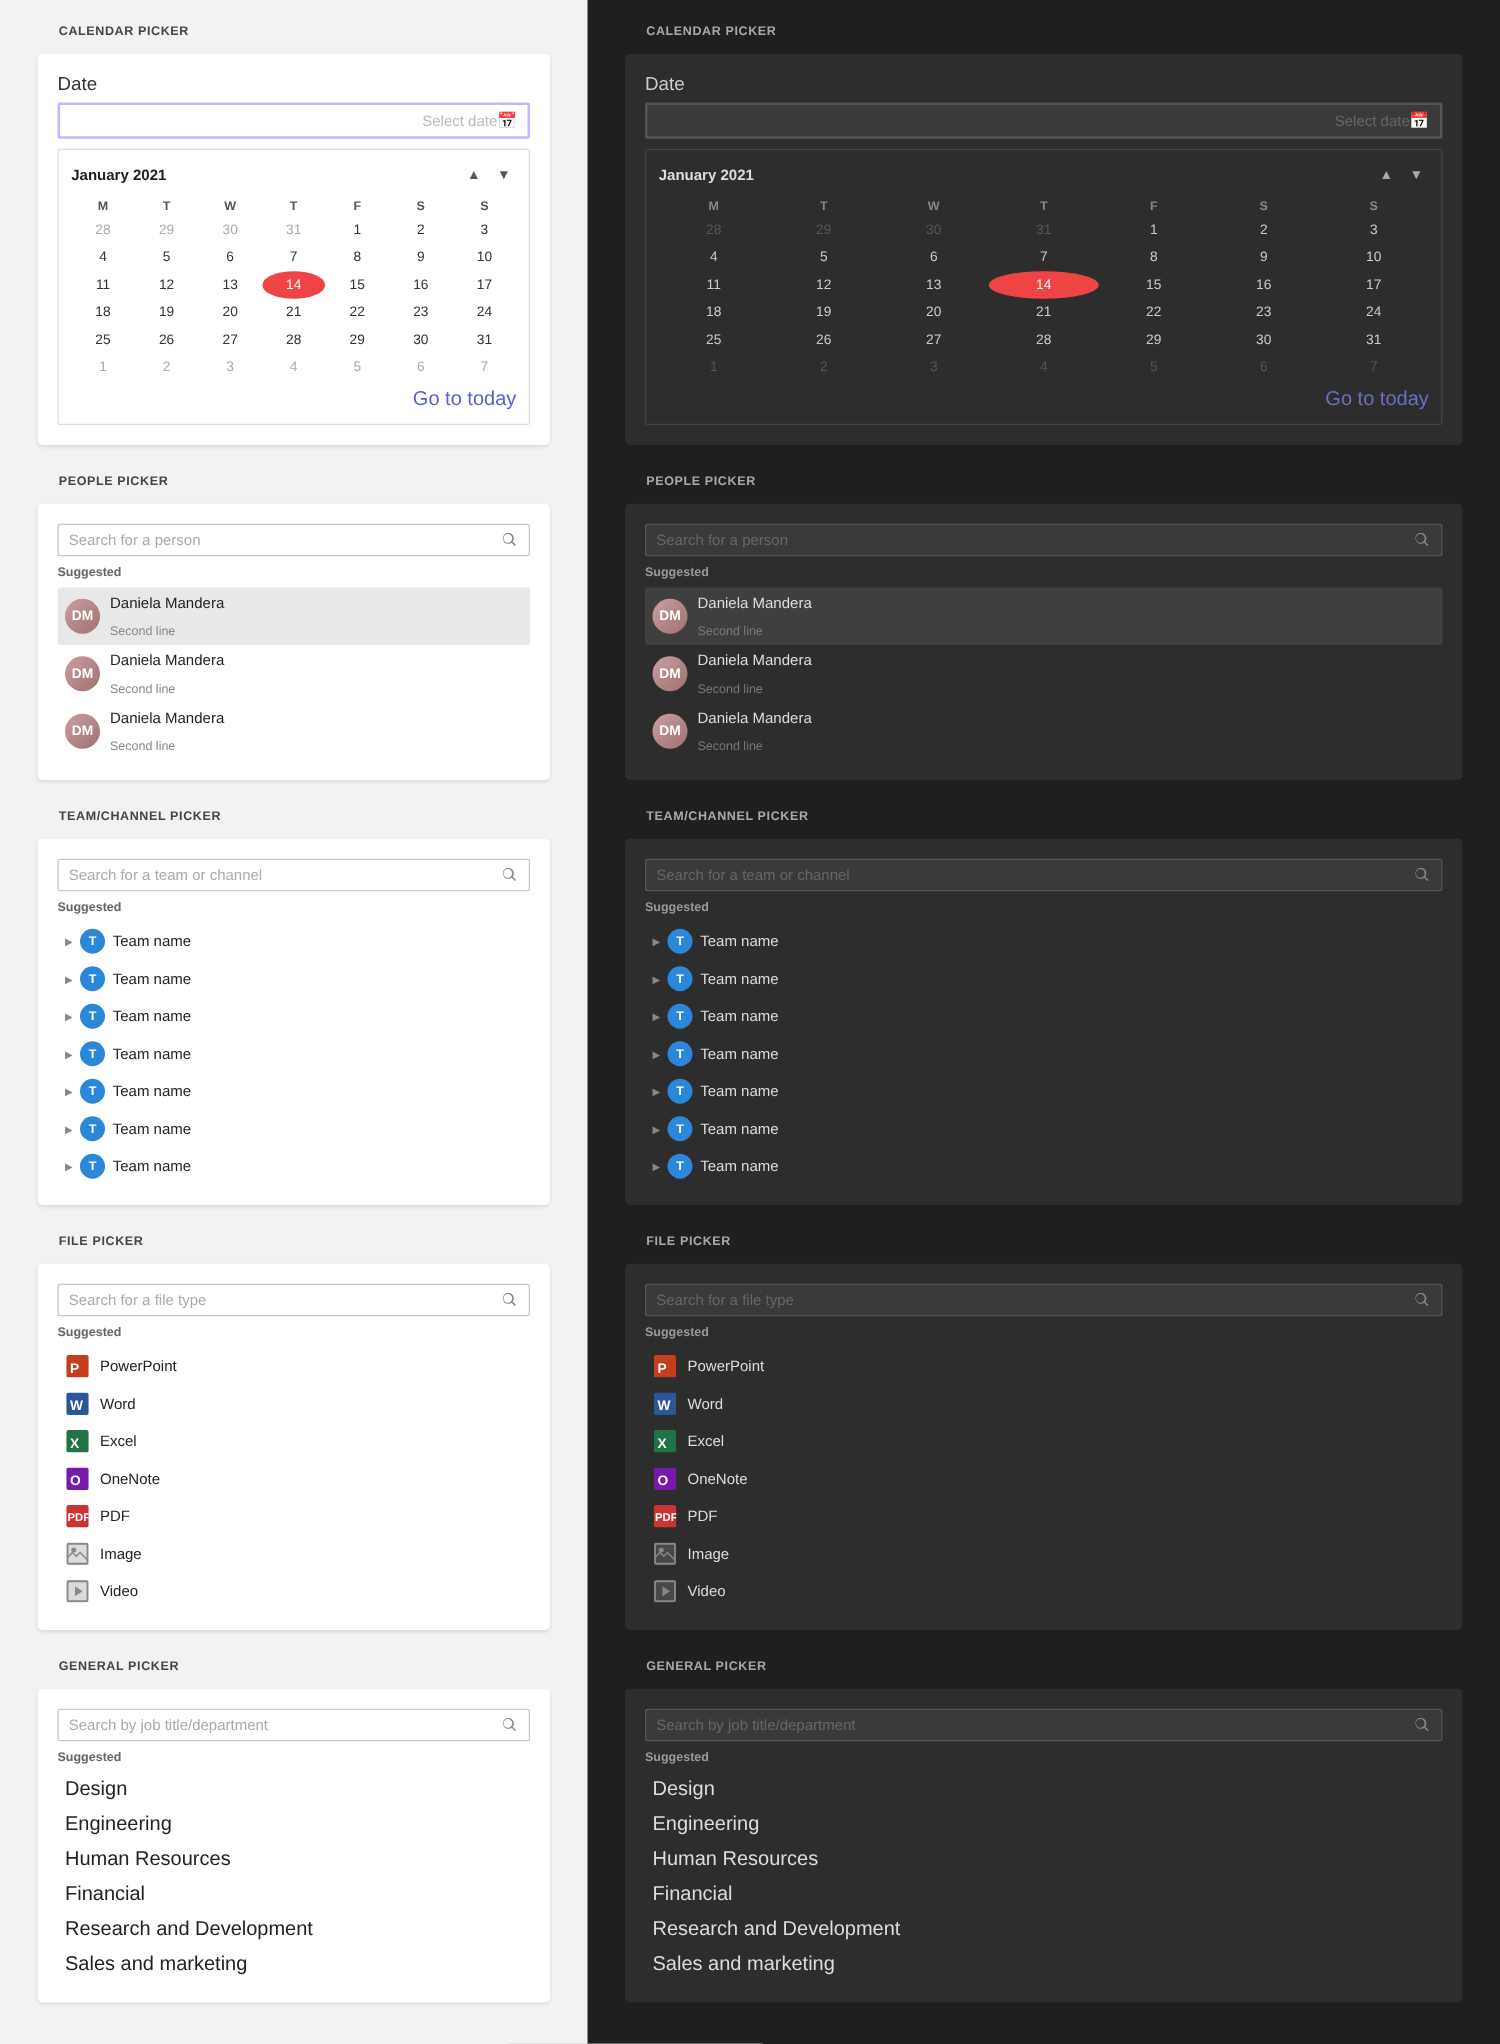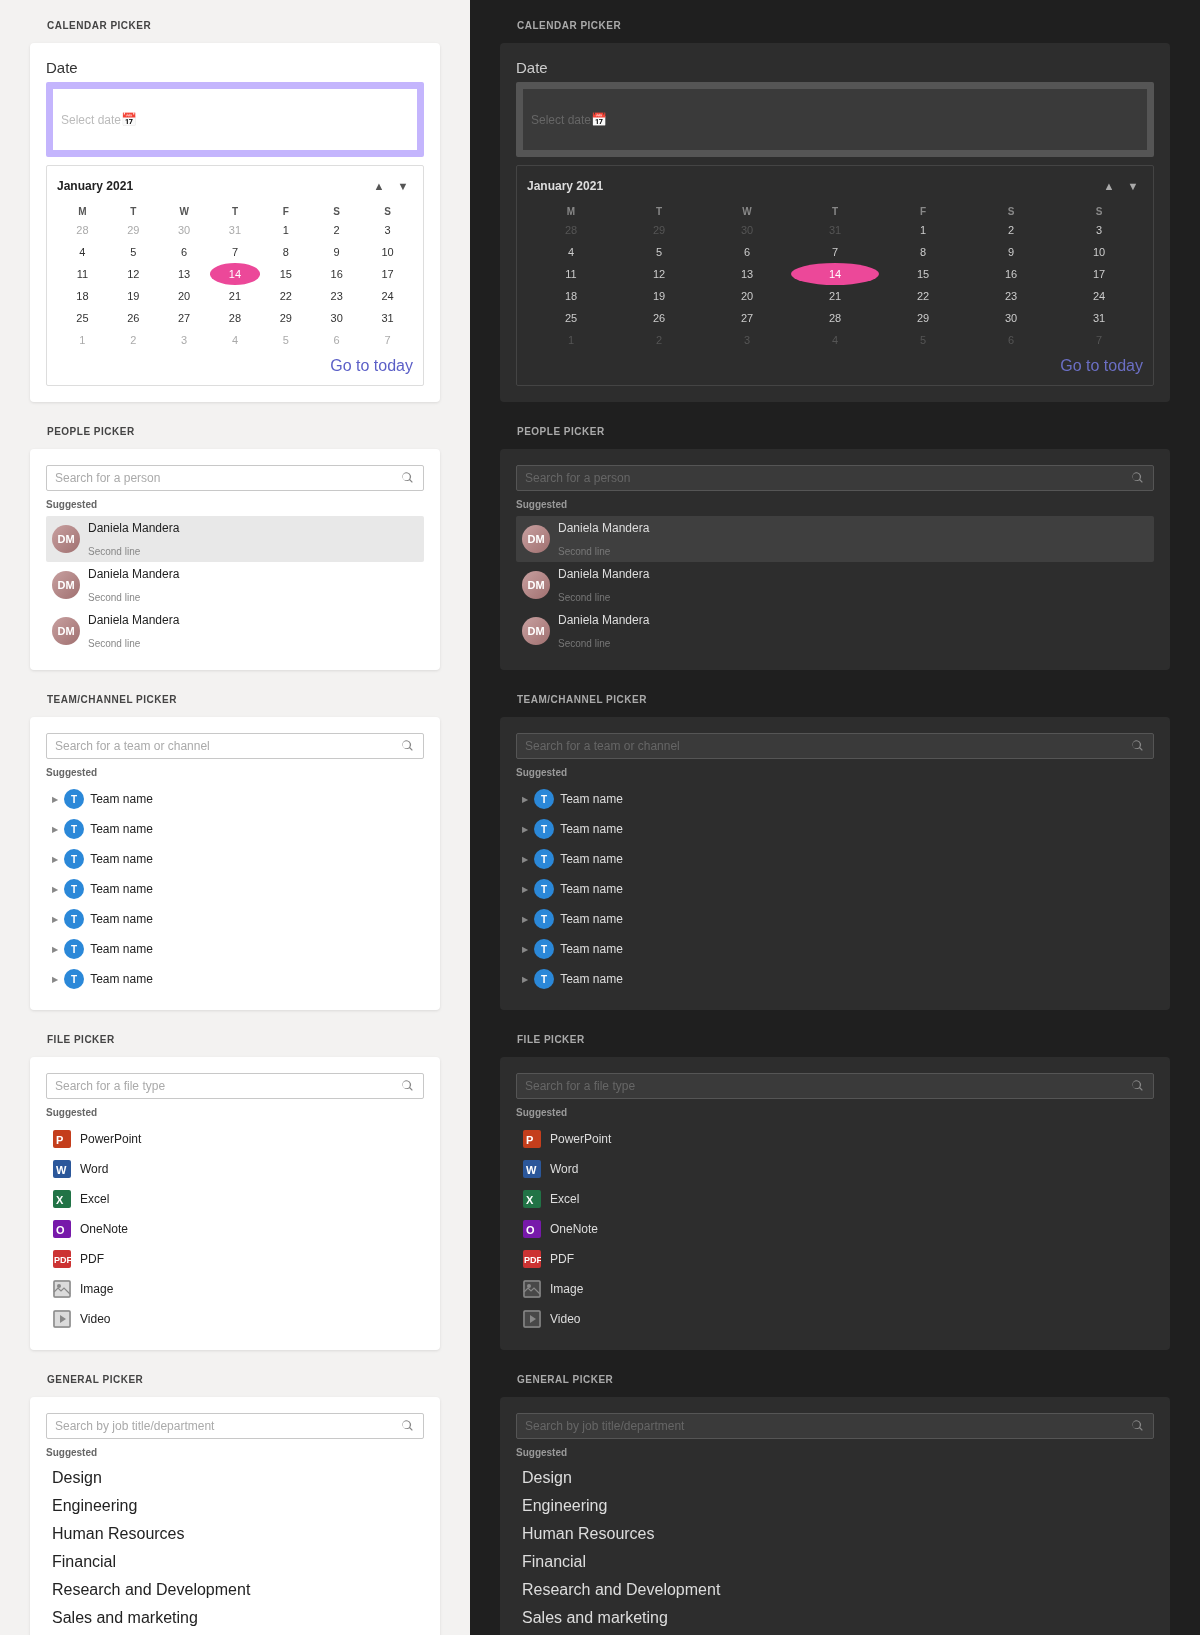--- a/index.html
+++ b/index.html
@@ -40,28 +40,28 @@
     .light-panel .card { background: #ffffff; box-shadow: 0 1px 3px rgba(0,0,0,0.1); }
     .dark-panel .card { background: #2d2d2d; }
 
     
     .date-label { font-size: 15px; margin-bottom: 6px; }
     .light-panel .date-label { color: #333; }
     .dark-panel .date-label { color: #ccc; }
 
     .date-input {
       width: 100%;
-      border: 7px solid #c4b5fd;
+      border: 2px solid #c4b5fd;
       border-radius: 2px;
-      padding: 23px 8px;
+      padding: 5px 8px;
       font-size: 12px;
       color: #999;
       display: flex;
       align-items: center;
-      justify-content: flex-start;
+      justify-content: flex-end;
       margin-bottom: 8px;
     }
     .dark-panel .date-input { background: #3a3a3a; border-color: #555; color: #888; }
     .light-panel .date-input { background: #fff; }
 
     .calendar-container {
       background: #fff;
       border: 1px solid #ddd;
       border-radius: 2px;
       padding: 10px;
@@ -99,21 +99,21 @@
     .cal-grid td {
       text-align: center; font-size: 11px;
       padding: 2px 3px; cursor: pointer; border-radius: 2px;
       width: 24px; height: 22px;
     }
     .light-panel .cal-grid td { color: #333; }
     .dark-panel .cal-grid td { color: #ccc; }
 
     .cal-grid td.other-month { color: #aaa; }
     .dark-panel .cal-grid td.other-month { color: #555; }
-    .cal-grid td.today { background: #ec4899; color: #fff; border-radius: 50%; }
+    .cal-grid td.today { background: #ef4444; color: #fff; border-radius: 50%; }
 
     .go-to-today {
       text-align: right; margin-top: 6px;
       font-size: 16px; color: #5b5fc7; cursor: pointer;
     }
 
     
     .search-box {
       display: flex; align-items: center;
       border: 1px solid #c8c8c8; border-radius: 2px;

